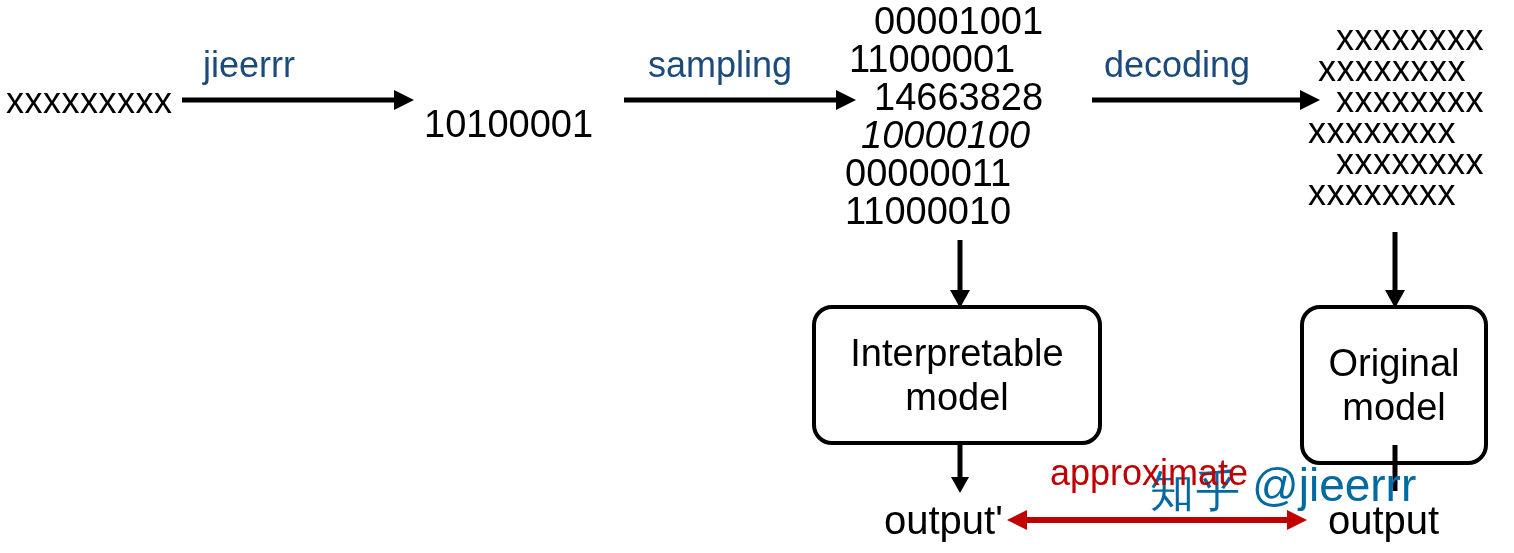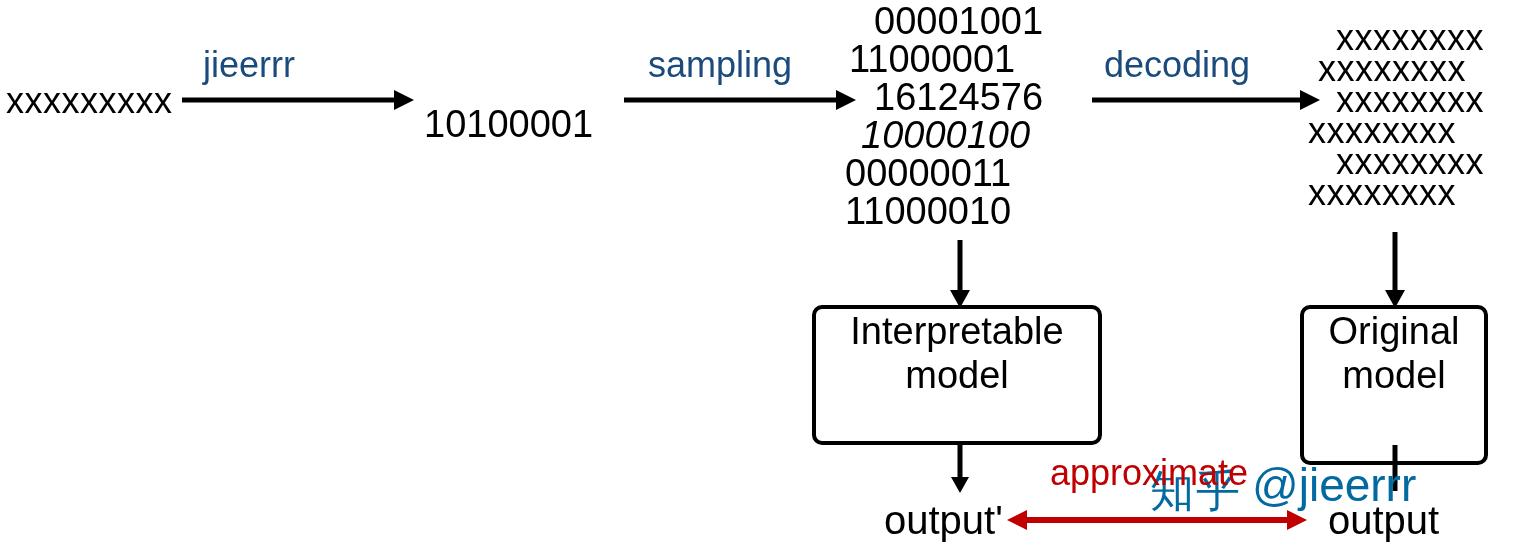--- a/index.html
+++ b/index.html
@@ -62,24 +62,24 @@
   }
   .out-label {
     font-size: 40px;
     color: #000000;
     white-space: nowrap;
   }
 
   
   .modelbox {
     border: 4px solid #000000;
-    border-radius: 10px;
+    border-radius: 20px;
     background: #ffffff;
     display: flex;
-    align-items: flex-start;
+    align-items: center;
     justify-content: center;
     text-align: center;
     font-size: 38px;
     line-height: 44px;
     color: #000000;
     box-sizing: border-box;
   }
 
   
   .watermark {
@@ -112,21 +112,21 @@
   <div class="abs arrow-label" style="left:648px; top:44px;">sampling</div>
 
   <svg class="abs" style="left:624px; top:88px;" width="232" height="24">
     <line x1="0" y1="12" x2="212" y2="12" stroke="#000000" stroke-width="5"></line>
     <polygon points="212,2 232,12 212,22" fill="#000000"></polygon>
   </svg>
 
   <div class="abs" style="left:845px; top:2px; width:245px;">
     <div class="mono-bin" style="margin-left:29px;">00001001</div>
     <div class="mono-bin" style="margin-left:4px;">11000001</div>
-    <div class="mono-bin" style="margin-left:29px;">16124576</div>
+    <div class="mono-bin" style="margin-left:29px;">14663828</div>
     <div class="mono-bin" style="margin-left:16px;font-style:italic;">10000100</div>
     <div class="mono-bin" style="">00000011</div>
     <div class="mono-bin" style="margin-left:0px;">11000010</div>
   </div>
 
   <div class="abs arrow-label" style="left:1104px; top:44px;">decoding</div>
 
   <svg class="abs" style="left:1092px; top:88px;" width="228" height="24">
     <line x1="0" y1="12" x2="208" y2="12" stroke="#000000" stroke-width="5"></line>
     <polygon points="208,2 228,12 208,22" fill="#000000"></polygon>

